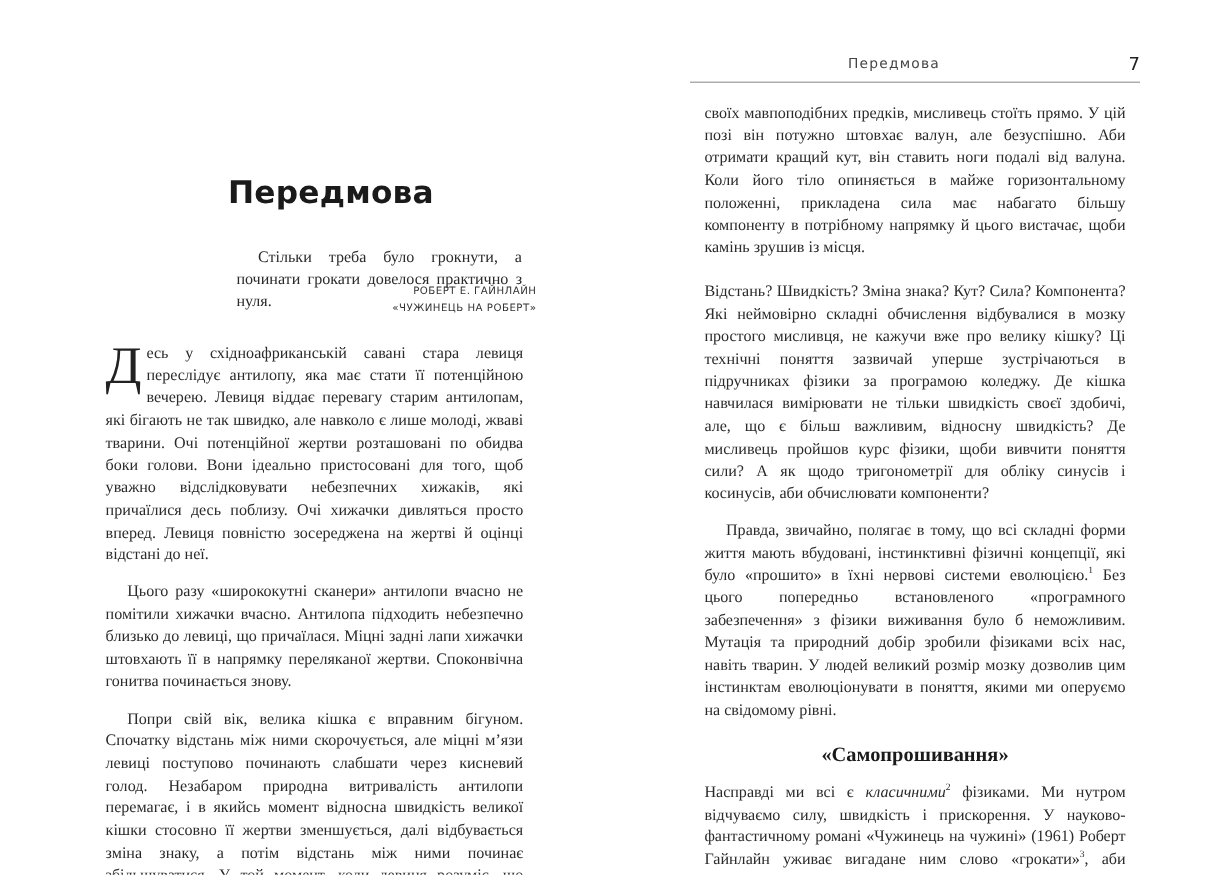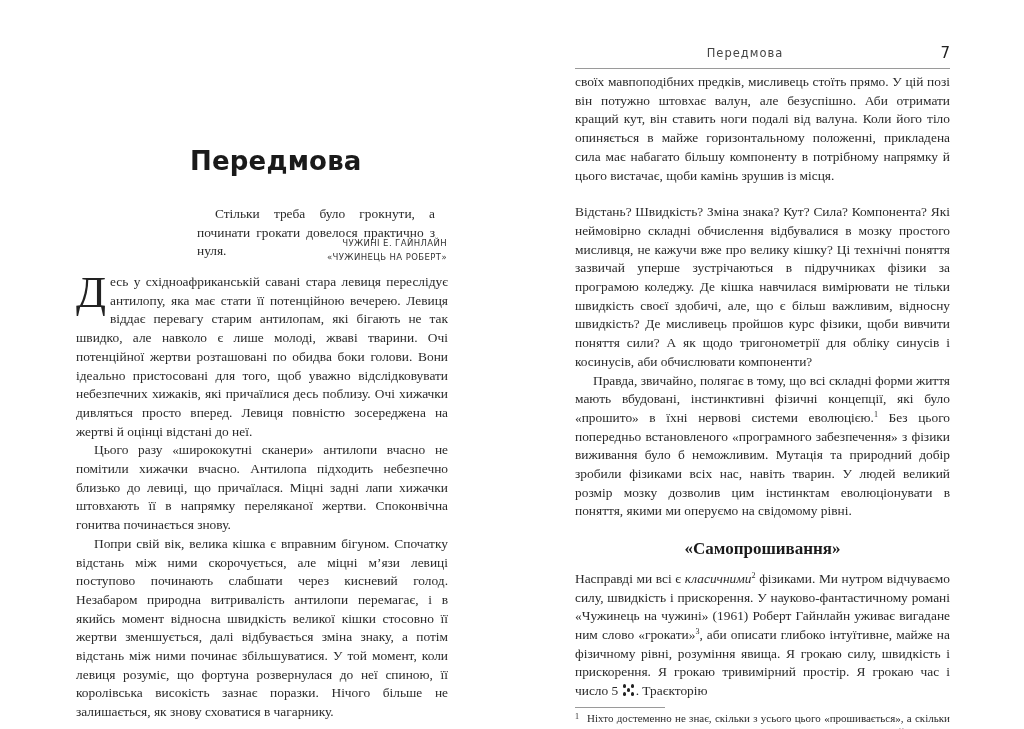--- a/index.html
+++ b/index.html
@@ -2,21 +2,21 @@
 <html><head>
 <meta charset="utf-8">
 <style>
   html, body { margin:0; padding:0; }
   body { width:1024px; height:729px; background:#ffffff; position:relative; overflow:hidden;
          font-family:"Liberation Serif", "DejaVu Serif", serif; color:#2a2a2a; }
   .page { position:absolute; top:0; height:729px; }
   .left { left:0; width:512px; }
   .right { left:512px; width:512px; }
   .body-text { font-size:13.4px; line-height:18.7px; text-align:justify; }
-  .body-text p { margin:0; text-indent:18px; }
+  .body-text p { margin:12px; text-indent:18px; }
   .body-text p.noindent { text-indent:0; }
 
   #chapter-title { position:absolute; left:190px; top:146px; font-family:"DejaVu Sans", sans-serif;
                    font-weight:bold; font-size:26px; color:#1a1a1a; letter-spacing:0.2px; }
   #epigraph { position:absolute; left:185px; top:193px; width:262px; font-size:13.4px; line-height:18.7px; text-align:justify; }
   #epigraph p { margin:12px; text-indent:18px; }
   #epigraph-author { position:absolute; left:185px; top:236px; width:262px; text-align:right;
                      font-family:"DejaVu Sans", sans-serif; font-size:8.5px; line-height:14px; letter-spacing:0.4px; color:#333; }
   #left-text { position:absolute; left:76px; top:273px; width:372px; }
   .dropcap { float:left; font-size:44px; line-height:36px; margin:2px 4px 0 0; font-family:"Liberation Serif", serif; color:#222; }
@@ -41,21 +41,21 @@
 </head>
 <body>
 
 <div class="page left">
   <div id="chapter-title">Передмова</div>
 
   <div id="epigraph">
     <p>Стільки треба було грокнути, а починати грокати довелося практично з нуля.</p>
   </div>
   <div id="epigraph-author">
-    <div>ЧУЖИНІ Е. ГАЙНЛАЙН</div>
+    <div>РОБЕРТ Е. ГАЙНЛАЙН</div>
     <div>«ЧУЖИНЕЦЬ НА РОБЕРТ»</div>
   </div>
 
   <div id="left-text" class="body-text">
     <p class="noindent"><span class="dropcap">Д</span><span>есь у східноафриканській савані стара левиця переслідує антилопу, яка має стати її потенційною вечерею. Левиця віддає перевагу старим антилопам, які бігають не так швидко, але навколо є лише молоді, жваві тварини. Очі потенційної жертви розташовані по обидва боки голови. Вони ідеально пристосовані для того, щоб уважно відслідковувати небезпечних хижаків, які причаїлися десь поблизу. Очі хижачки дивляться просто вперед. Левиця повністю зосереджена на жертві й оцінці відстані до неї.</span></p>
     <p>Цього разу «ширококутні сканери» антилопи вчасно не помітили хижачки вчасно. Антилопа підходить небезпечно близько до левиці, що причаїлася. Міцні задні лапи хижачки штовхають її в напрямку переляканої жертви. Споконвічна гонитва починається знову.</p>
     <p>Попри свій вік, велика кішка є вправним бігуном. Спочатку відстань між ними скорочується, але міцні м’язи левиці поступово починають слабшати через кисневий голод. Незабаром природна витривалість антилопи перемагає, і в якийсь момент відносна швидкість великої кішки стосовно її жертви зменшується, далі відбувається зміна знаку, а потім відстань між ними починає збільшуватися. У той момент, коли левиця розуміє, що фортуна розвернулася до неї спиною, її королівська високість зазнає поразки. Нічого більше не залишається, як знову сховатися в чагарнику.</p>
 
   </div>
 </div>

